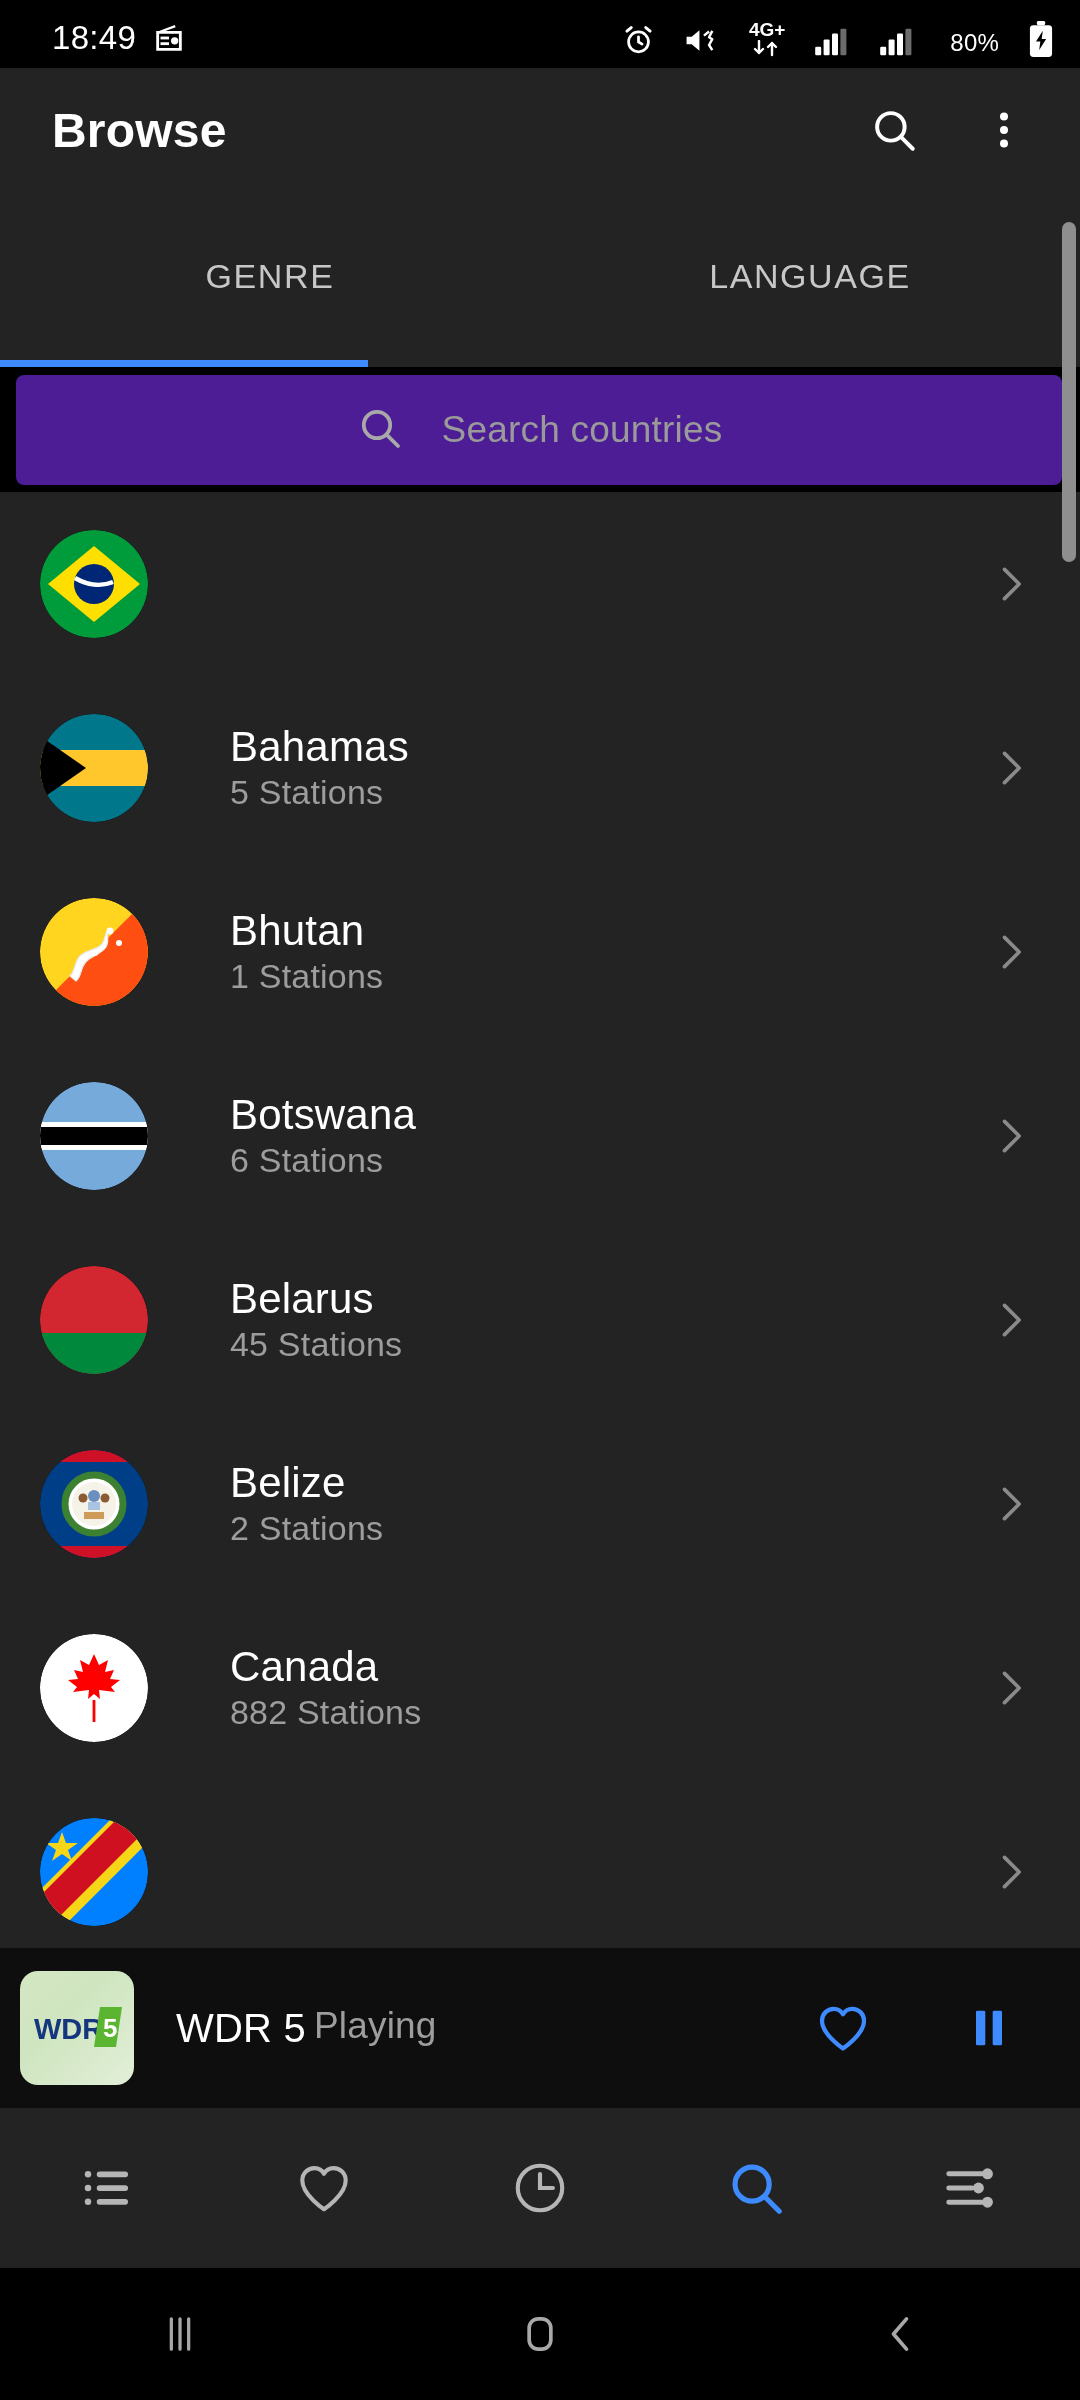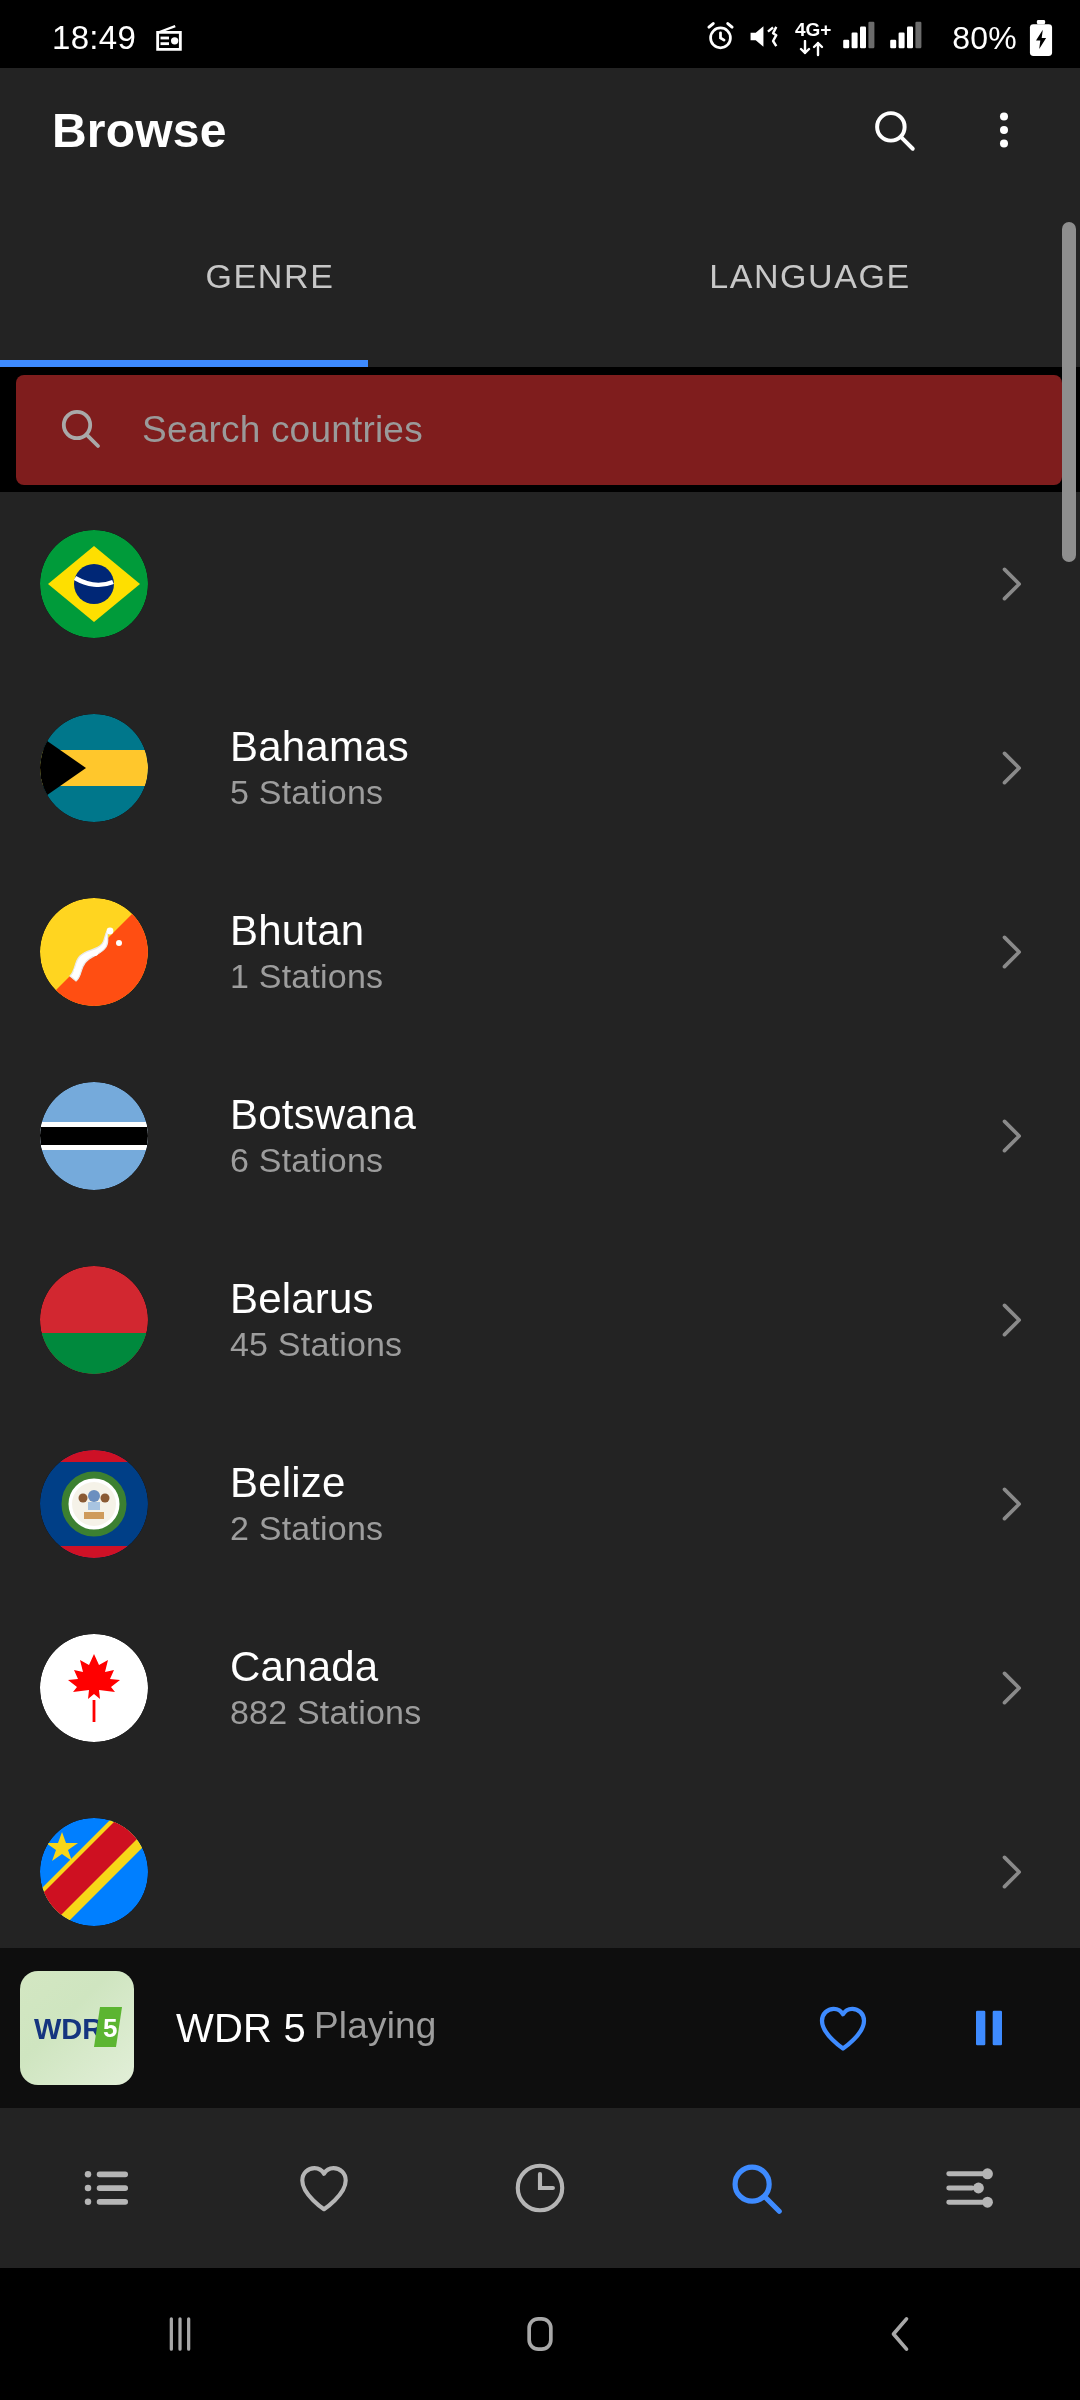--- a/index.html
+++ b/index.html
@@ -13,23 +13,23 @@
   }
 
   
   #status-bar{
     position:absolute; top:0; left:0; width:1080px; height:76px;
     background:#000; display:flex; align-items:center;
     padding:0 26px 0 52px;
   }
   #status-left{ display:flex; align-items:center; gap:16px; }
   #status-clock{ font-size:33px; font-weight:500; letter-spacing:.3px; color:#fff; }
-  #status-right{ margin-left:auto; display:flex; align-items:flex-start; gap:11px; }
+  #status-right{ margin-left:auto; display:flex; align-items:flex-end; gap:29px; }
   .sb-ico{ display:block; }
-  #battery-pct{ font-size:32px; font-weight:400; color:#fff; letter-spacing:.2px; margin-left:16px;}
+  #battery-pct{ font-size:24px; font-weight:400; color:#fff; letter-spacing:.2px; margin-left:6px;}
 
   
   #app-bar{
     position:absolute; top:68px; left:0; width:1080px; height:124px;
     background:#232323; display:flex; align-items:center; padding:0 38px 0 52px;
   }
   #page-title{ font-size:48px; font-weight:700; color:#fff; letter-spacing:.2px; }
   #appbar-actions{ margin-left:auto; display:flex; align-items:center; gap:34px; }
   .appbar-btn{ width:76px; height:76px; display:flex; align-items:center; justify-content:center; cursor:pointer; }
 
@@ -44,22 +44,22 @@
     cursor:pointer; position:relative; padding-bottom:6px;
   }
   .tab.active{ color:#3e8bff; }
   #tab-indicator{
     position:absolute; left:0; bottom:0; width:368px; height:7px; background:#3e8bff;
   }
 
   
   #search-wrap{
     position:absolute; top:375px; left:16px; width:1046px; height:110px;
-    background:#7f1d1d; border-radius:8px; display:flex; align-items:center;
-    padding:0 40px; cursor:text;
+    background:#4c1d95; border-radius:8px; display:flex; align-items:center;
+    padding:0 40px; cursor:text;justify-content:center;
   }
   #search-placeholder{
     font-size:37px; color:#9a9a9a; margin-left:38px; letter-spacing:.2px;
   }
 
   
   #country-list{
     position:absolute; top:492px; left:0; width:1080px; height:1456px;
     background:#232323; overflow:hidden;
   }

